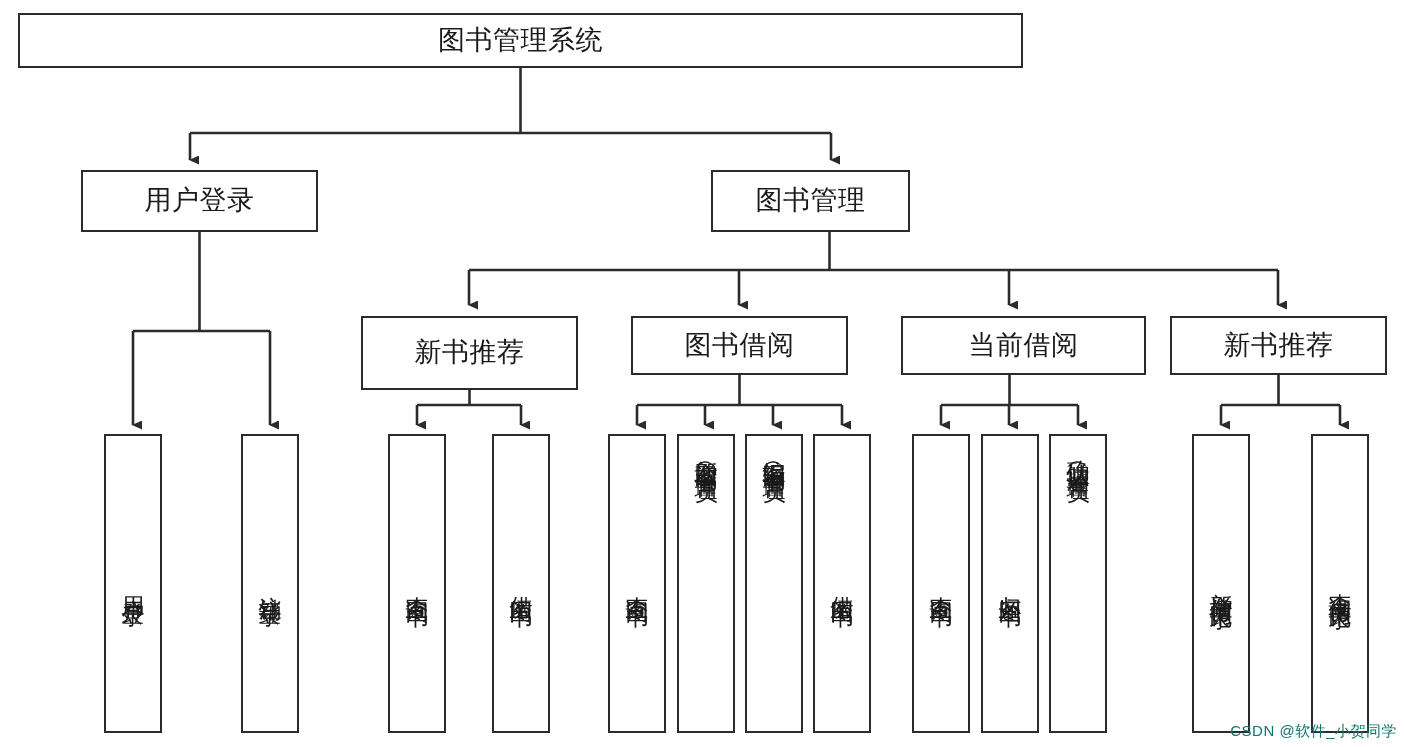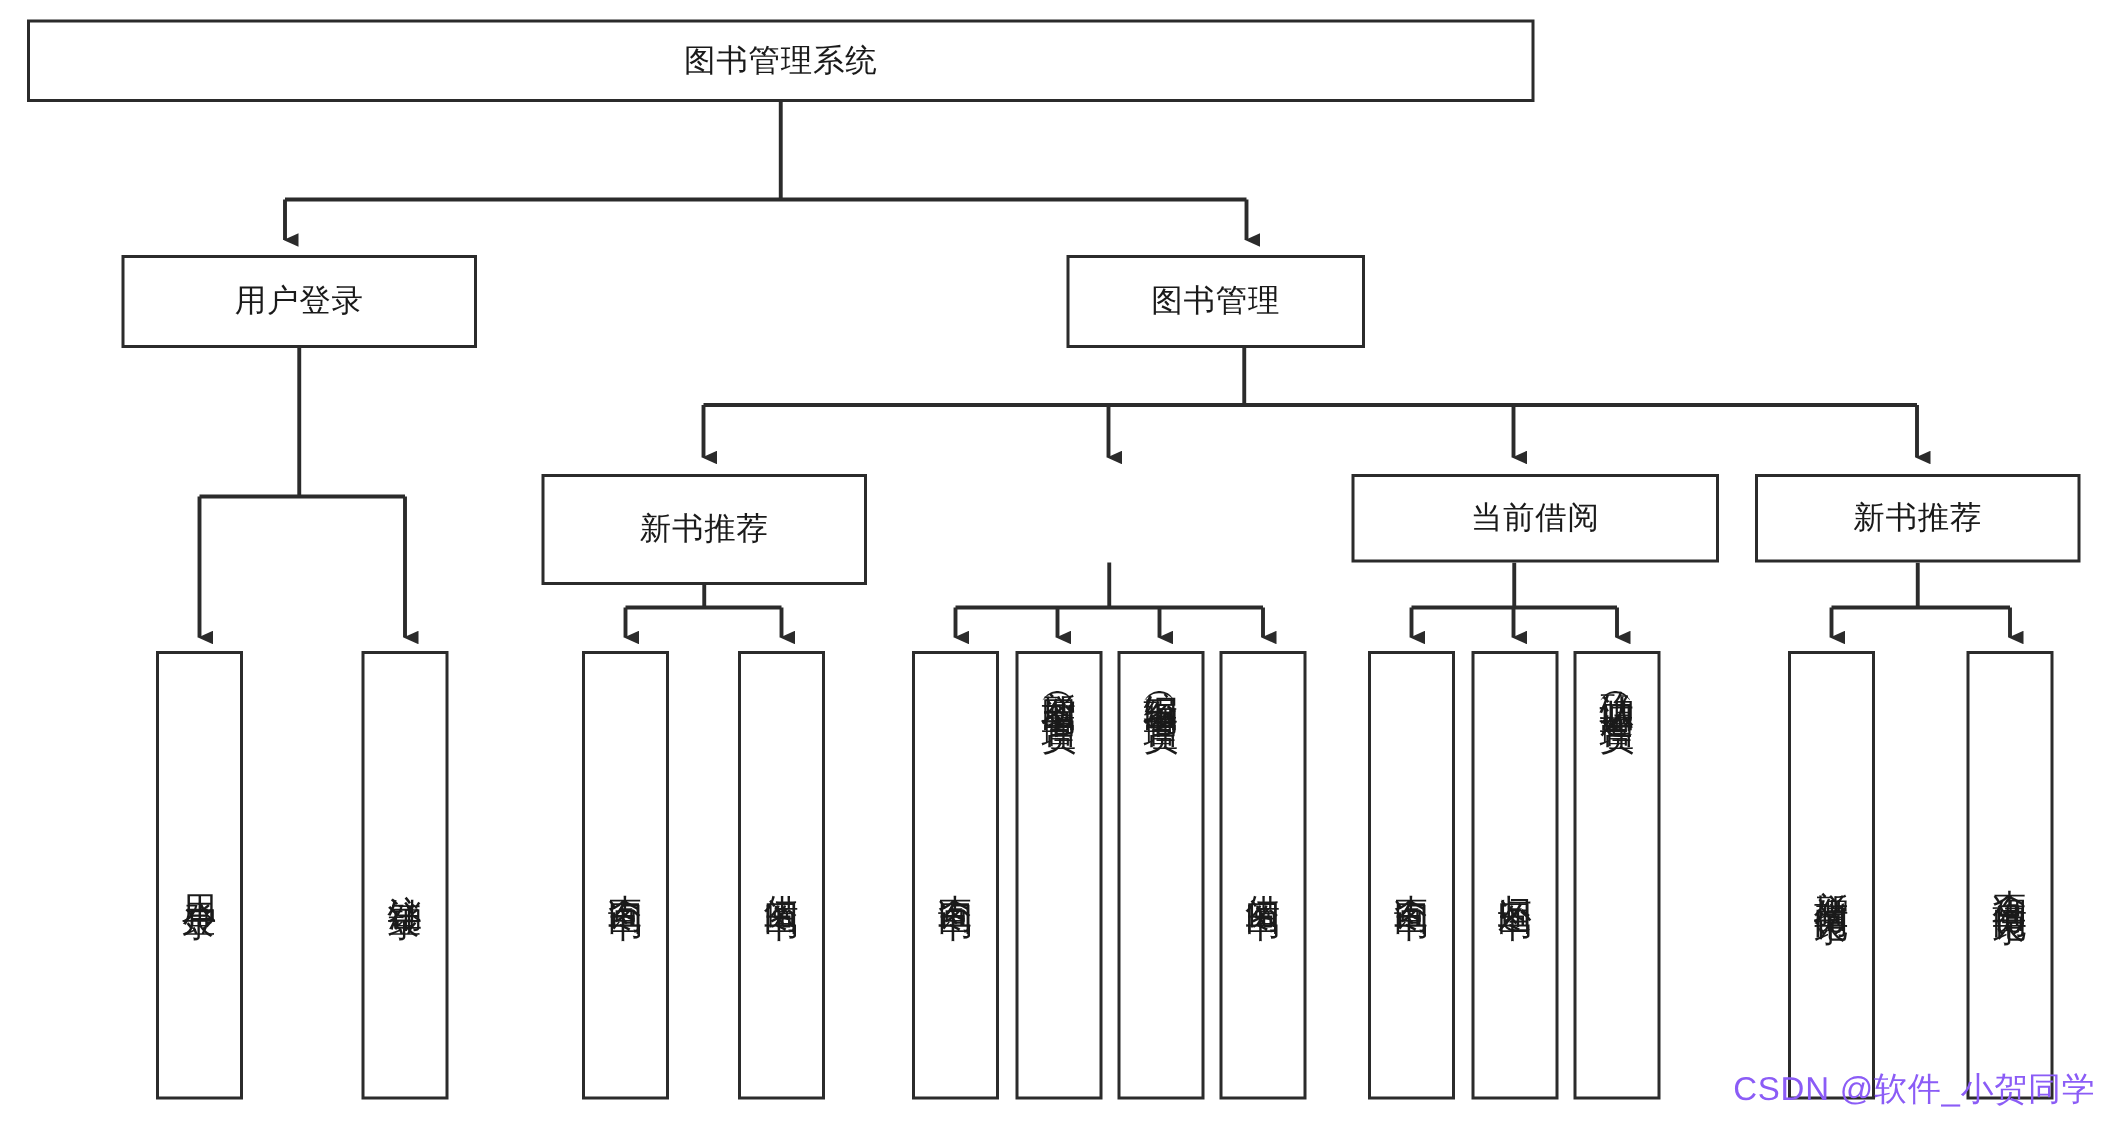--- a/index.html
+++ b/index.html
@@ -38,21 +38,21 @@
   }
   .node-label {
     display: block;
     text-align: center;
     line-height: 1.32;
     letter-spacing: 0.5px;
     white-space: pre-line;
   }
   
   .node.horiz .node-label {
-    font-size: 21px;
+    font-size: 27px;
   }
   
   .node.vert {
     align-items: flex-start;
     justify-content: center;
     padding-top: 6px;
   }
   .node.vert .node-label {
     writing-mode: vertical-rl;
     text-orientation: upright;
@@ -62,22 +62,22 @@
     max-height: 100%;
   }
   .node.vert.centered {
     align-items: center;
     padding-top: 0;
   }
   #watermark {
     position: absolute;
     right: 8px;
     bottom: 6px;
-    font-size: 22px;
-    color: #8b5cf6;
+    font-size: 15px;
+    color: #0f766e;
     letter-spacing: 0.5px;
     white-space: nowrap;
     user-select: none;
   }
 </style>
 </head>
 <body>
 
 <div id="diagram-root">
 
@@ -138,20 +138,23 @@
   <div class="node horiz" style="left:81px; top:170px; width:237px; height:62px;">
     <span class="node-label">用户登录</span>
   </div>
   <div class="node horiz" style="left:711px; top:170px; width:199px; height:62px;">
     <span class="node-label">图书管理</span>
   </div>
 
   <div class="node horiz" style="left:361px; top:316px; width:217px; height:74px;">
     <span class="node-label">新书推荐</span>
   </div>
+  <div class="node horiz" style="left:631px; top:316px; width:217px; height:59px;">
+    <span class="node-label">图书借阅</span>
+  </div>
   <div class="node horiz" style="left:901px; top:316px; width:245px; height:59px;">
     <span class="node-label">当前借阅</span>
   </div>
   <div class="node horiz" style="left:1170px; top:316px; width:217px; height:59px;">
     <span class="node-label">新书推荐</span>
   </div>
 
   <div class="node vert centered" style="left:104px; top:434px; width:58px; height:299px;">
     <span class="node-label">用户登录</span>
   </div>

